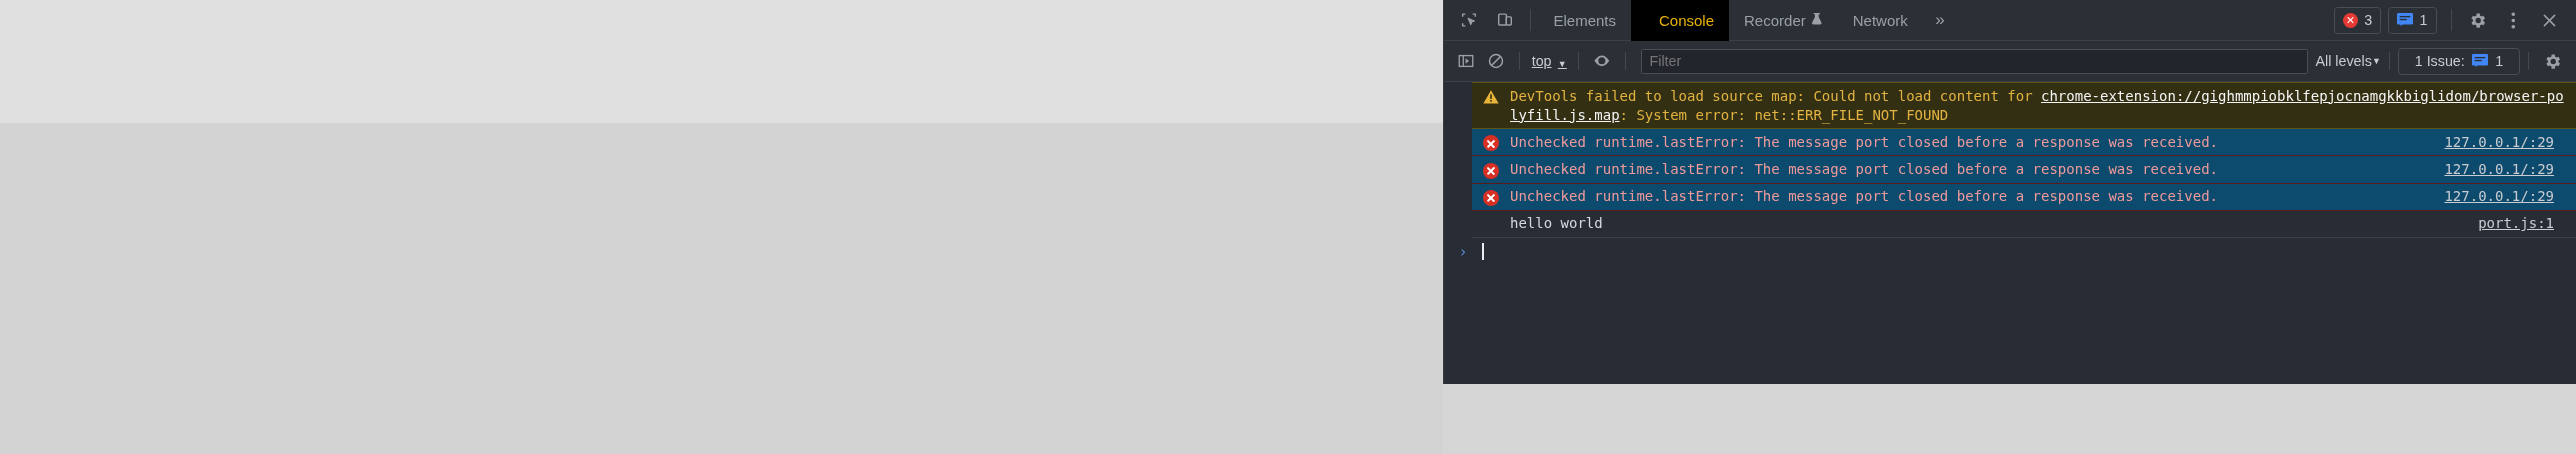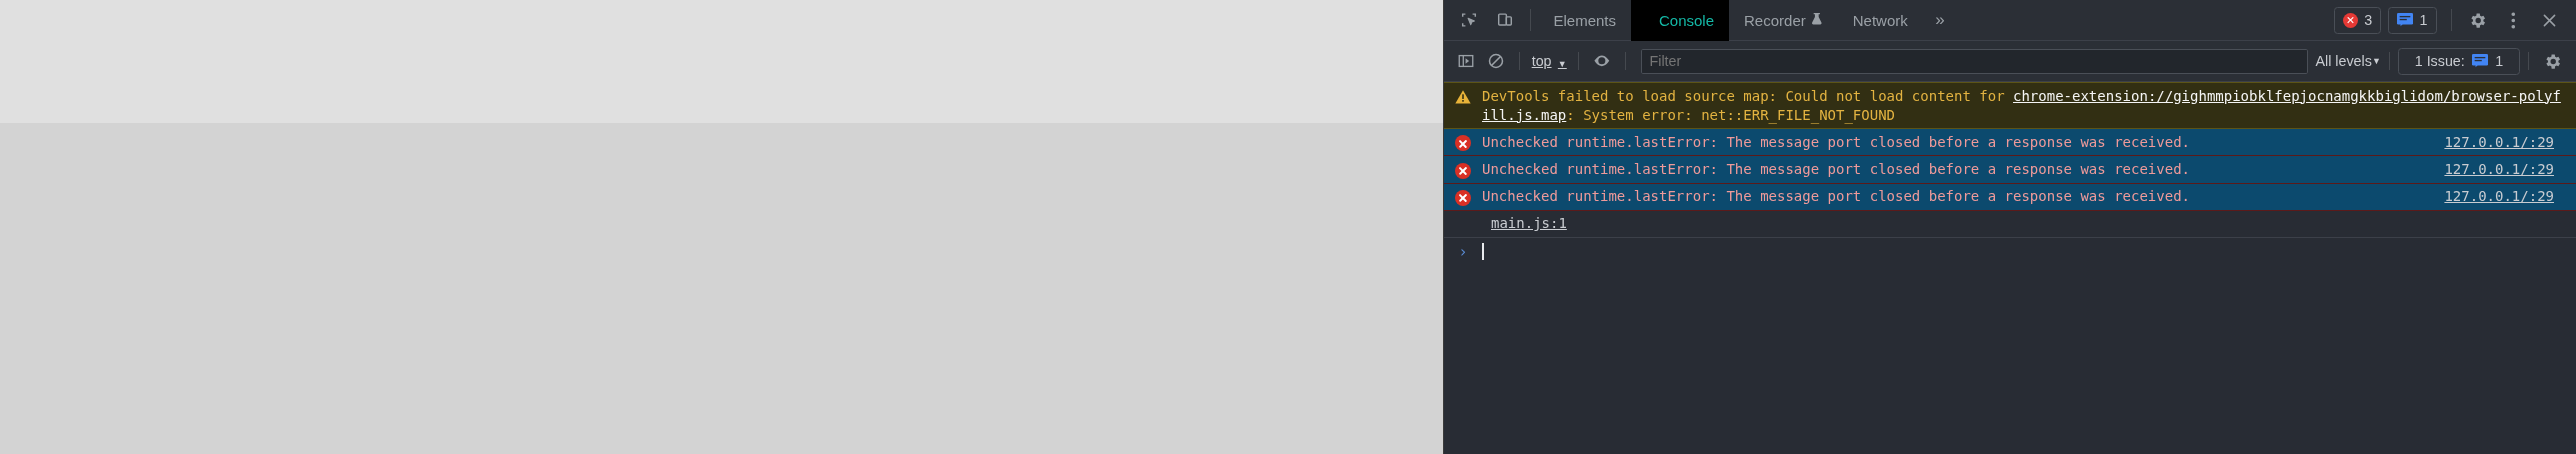--- a/index.html
+++ b/index.html
@@ -10,21 +10,21 @@
   }
   body { display: flex; background: #d6d6d6; }
 
   
   #page-area { width: 1443px; height: 454px; position: relative; flex: 0 0 1443px; }
   #page-top { position: absolute; left: 0; top: 0; width: 100%; height: 123px; background: #e0e0e0; }
   #page-bottom { position: absolute; left: 0; top: 123px; width: 100%; height: 331px; background: #d3d3d3; }
 
   
   #devtools {
-    flex: 1 1 auto; height: 454px;
+    flex: 1 1 auto; height: 384px;
     background: #282c34;
     display: flex; flex-direction: column;
     border-left: 0.9px solid #3b3b3b;
     position: relative;
   }
 
   
   .tabbar {
     height: 41px; flex: 0 0 41px;
     background: #2b2f36;
@@ -37,21 +37,21 @@
     display: flex; align-items: center; justify-content: center;
     color: #9aa0a6;
   }
   .tb-sep { width: 0.9px; height: 21.5px; background: #45494f; margin: 0 7.2px; }
   .tab {
     height: 41px; padding: 0 15px;
     display: flex; align-items: center; gap: 5.4px;
     color: #9aa0a6; font-size: 15px; line-height: 41px;
     white-space: nowrap;
   }
-  .tab.active { background: #000000; color: #14b8a6; padding-left: 28px; }
+  .tab.active { background: #000000; color: #eab308; padding-left: 28px; }
   .tabbar-spacer { flex: 1 1 auto; }
   .chev { color: #9aa0a6; font-size: 17px; padding: 0 12.5px; }
 
   .counter {
     display: flex; align-items: center; gap: 6.3px;
     border: 0.9px solid #4a4f57; border-radius: 3.6px;
     height: 27px; padding: 0 8px; margin-right: 7.2px;
     color: #c9ccd1; font-size: 14.3px;
   }
   .dot-err {
@@ -101,20 +101,21 @@
 
   
   .console-body { flex: 1 1 auto; overflow: hidden; background: #282c34; position: relative; }
 
   .row {
     display: flex; align-items: flex-start;
     padding: 3.6px 0 3.6px 0;
     font-family: "DejaVu Sans Mono", monospace;
     font-size: 14px; line-height: 19px;
     position: relative;
+    margin-left: 28px;
   }
   .row .ic { flex: 0 0 38px; display: flex; justify-content: center; padding-top: 2.7px; }
   .row .body { flex: 1 1 auto; padding-right: 10.7px; word-break: break-all; }
   .row .src {
     flex: 0 0 auto; padding-right: 22px; padding-left: 9px;
     text-align: right; white-space: nowrap;
     text-decoration: underline;
   }
 
   .row-warn { background: #322f13; border-top: 0.9px solid #5c5417; border-bottom: 0.9px solid #5c5417; color: #e3b341; }
@@ -311,21 +312,22 @@
     <div class="row row-err">
       <div class="ic">
           <span class="ico-err"></span>
         </div>
       <div class="body">Unchecked runtime.lastError: The message port closed before a response was received.</div>
       <div class="src">127.0.0.1/:29</div>
     </div>
 
     <div class="row row-log">
       <div class="ic"></div>
-      <div class="src">main.js:1</div>
+      <div class="body">hello world</div>
+      <div class="src">port.js:1</div>
     </div>
 
     <div class="prompt-row">
       <div class="ic">›</div>
       <div class="body"><span class="caret-bar"></span></div>
     </div>
 
   </div>
 </div>
 

